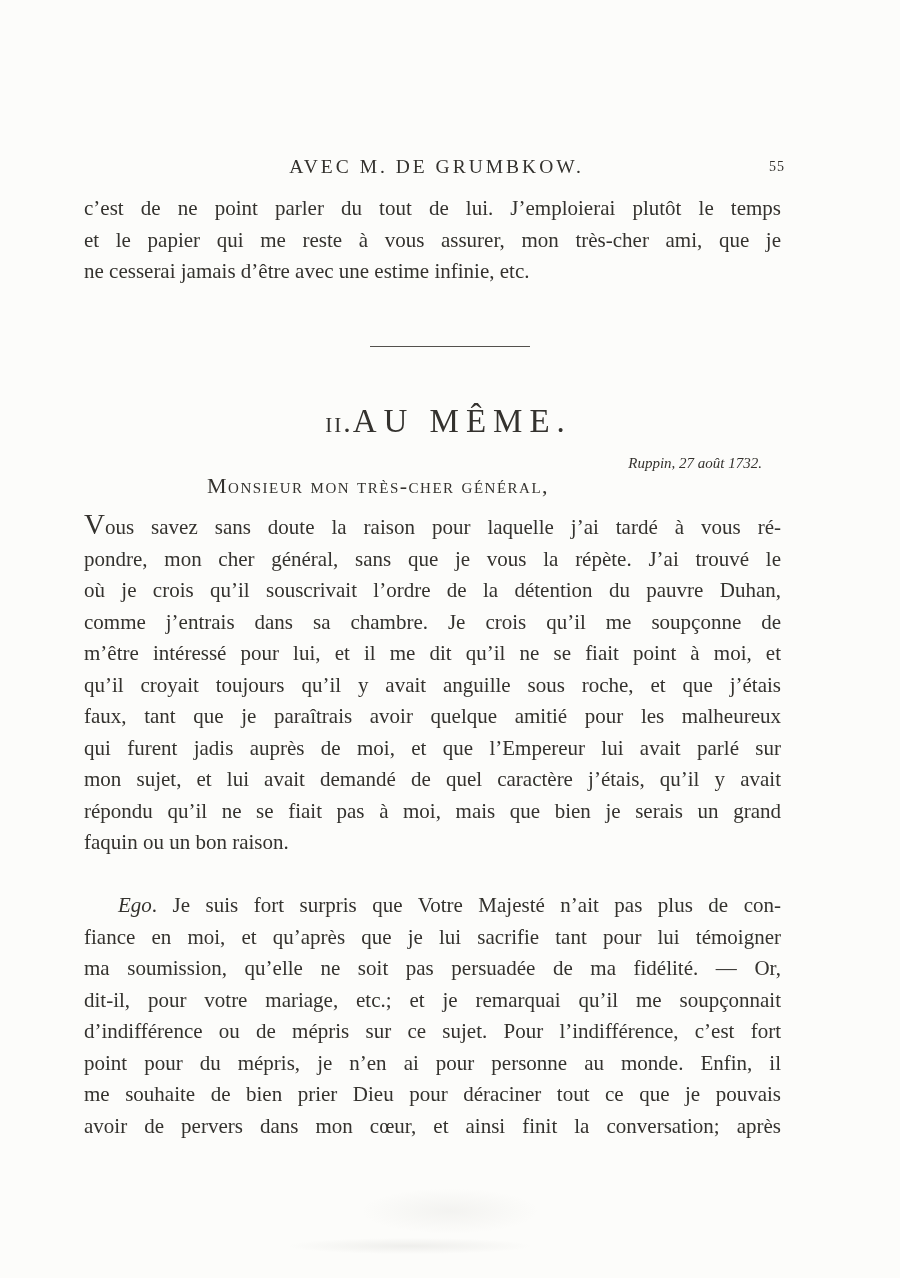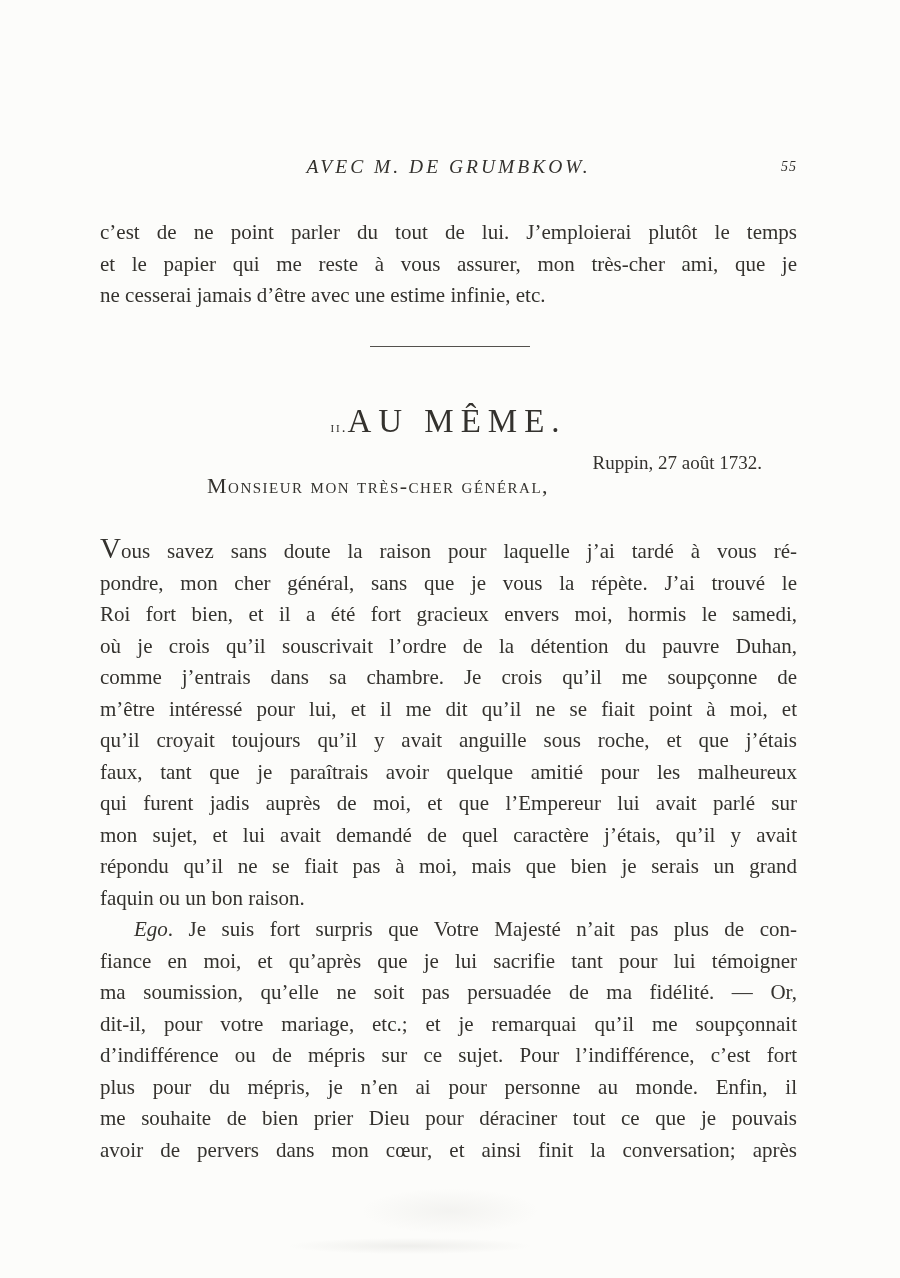--- a/index.html
+++ b/index.html
@@ -15,48 +15,46 @@
     background: #fcfcfa;
     color: #34322e;
     font-family: "Liberation Serif", "DejaVu Serif", serif;
     overflow: hidden;
   }
 
   
   .running-header {
     position: absolute;
     top: 153px;
-    left: 100px;
+    left: 88px;
     width: 697px;
     height: 28px;
     line-height: 28px;
-    font-style: italic;
   }
   .running-title {
     display: block;
     text-align: center;
     font-size: 19.5px;
     letter-spacing: 3px;
     white-space: nowrap;
   }
   .folio {
     position: absolute;
     top: 0;
     right: 0;
     font-size: 14px;
     letter-spacing: 1px;
     line-height: 28px;
   }
 
   
   .para {
     position: absolute;
-    left: 100px;
+    left: 84px;
     width: 697px;
-    margin-top: 24px;
   }
   .tl {
     height: 31.5px;
     line-height: 31.5px;
     font-size: 21px;
     white-space: nowrap;
   }
   .tl.j {
     text-align: justify;
     text-align-last: justify;
@@ -88,39 +86,40 @@
   .letter-heading {
     position: absolute;
     top: 400px;
     left: 100px;
     width: 697px;
     text-align: center;
     line-height: 42px;
     white-space: nowrap;
   }
   .letter-number {
-    font-size: 15px;
+    font-size: 30px;
     font-variant: small-caps;
     letter-spacing: 2px;
   }
   .letter-title {
     font-size: 33px;
     letter-spacing: 7px;
   }
 
   
   .dateline {
     position: absolute;
     top: 450px;
     left: 100px;
     width: 662px;
     text-align: right;
-    font-size: 19px;
+    font-size: 15px;
     line-height: 26px;
     white-space: nowrap;
+    font-style: italic;
   }
 
   
   .salutation {
     position: absolute;
     top: 471px;
     left: 207px;
     font-size: 22px;
     line-height: 30px;
     font-variant: small-caps;
@@ -168,39 +167,38 @@
     <span class="letter-number">ii.</span><span class="letter-title">AU MÊME.</span>
   </div>
 
   <div class="dateline">Ruppin, 27 août 1732.</div>
 
   <div class="salutation">Monsieur mon très-cher général,</div>
 
   <div class="para" style="top:512px;">
     <div class="tl j initial-cap">Vous savez sans doute la raison pour laquelle j’ai tardé à vous ré-</div>
     <div class="tl j">pondre, mon cher général, sans que je vous la répète. J’ai trouvé le</div>
-    <div class="tl j">Roi fort bien, et il a été fort gracieux envers moi, hormis le samedi,</div>
     <div class="tl j">où je crois qu’il souscrivait l’ordre de la détention du pauvre Duhan,</div>
     <div class="tl j">comme j’entrais dans sa chambre. Je crois qu’il me soupçonne de</div>
     <div class="tl j">m’être intéressé pour lui, et il me dit qu’il ne se fiait point à moi, et</div>
     <div class="tl j">qu’il croyait toujours qu’il y avait anguille sous roche, et que j’étais</div>
     <div class="tl j">faux, tant que je paraîtrais avoir quelque amitié pour les malheureux</div>
     <div class="tl j">qui furent jadis auprès de moi, et que l’Empereur lui avait parlé sur</div>
     <div class="tl j">mon sujet, et lui avait demandé de quel caractère j’étais, qu’il y avait</div>
     <div class="tl j">répondu qu’il ne se fiait pas à moi, mais que bien je serais un grand</div>
     <div class="tl left">faquin ou un bon raison.</div>
   </div>
 
   <div class="para" style="top:890px;">
     <div class="tl j indent"><span class="italic">Ego</span><span>. Je suis fort surpris que Votre Majesté n’ait pas plus de con-</span></div>
     <div class="tl j">fiance en moi, et qu’après que je lui sacrifie tant pour lui témoigner</div>
     <div class="tl j">ma soumission, qu’elle ne soit pas persuadée de ma fidélité. — Or,</div>
     <div class="tl j">dit-il, pour votre mariage, etc.; et je remarquai qu’il me soupçonnait</div>
     <div class="tl j">d’indifférence ou de mépris sur ce sujet. Pour l’indifférence, c’est fort</div>
-    <div class="tl j">plus pour du mépris, je n’en ai pour personne au monde. Enfin, il</div>
+    <div class="tl j">point pour du mépris, je n’en ai pour personne au monde. Enfin, il</div>
     <div class="tl j">me souhaite de bien prier Dieu pour déraciner tout ce que je pouvais</div>
     <div class="tl j">avoir de pervers dans mon cœur, et ainsi finit la conversation; après</div>
   </div>
 
   <div class="smudge-a"></div>
   <div class="smudge-b"></div>
 
 </div>
 
 </body></html>

